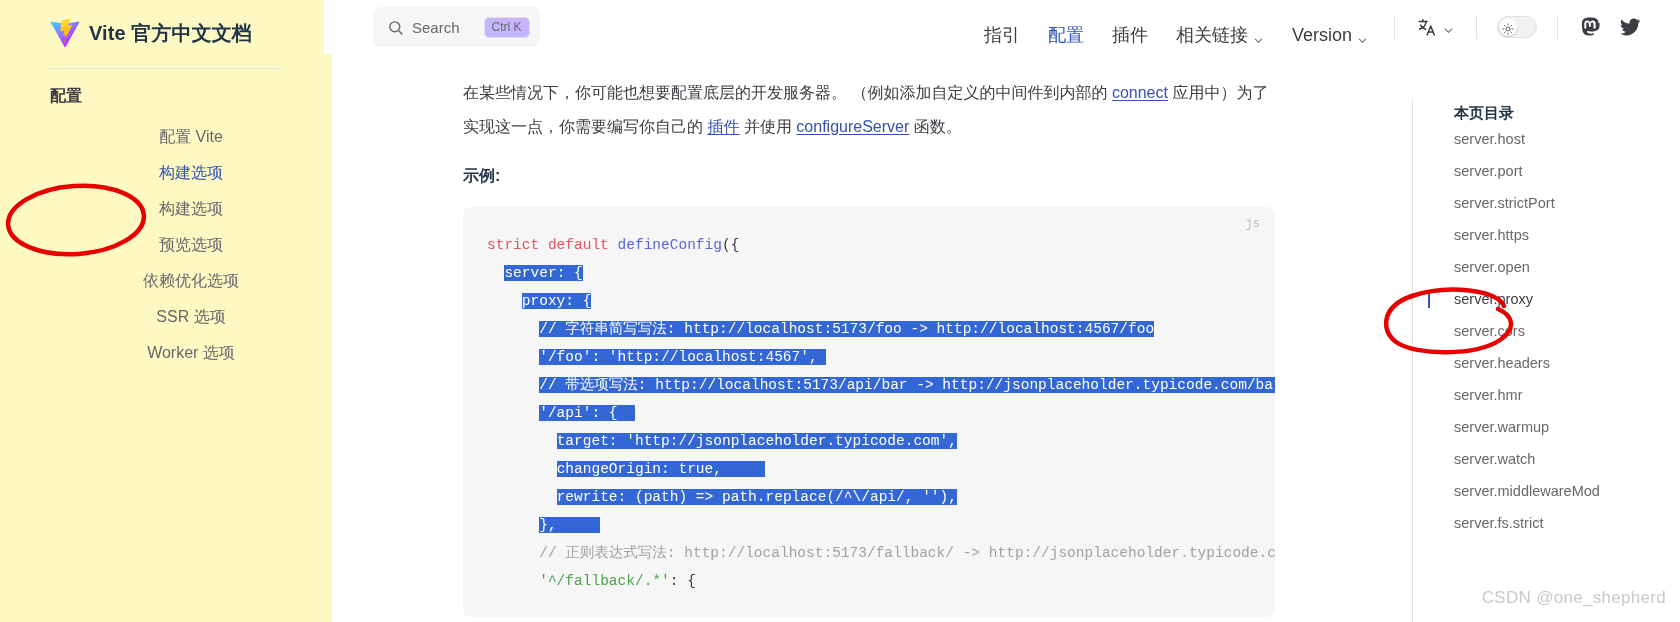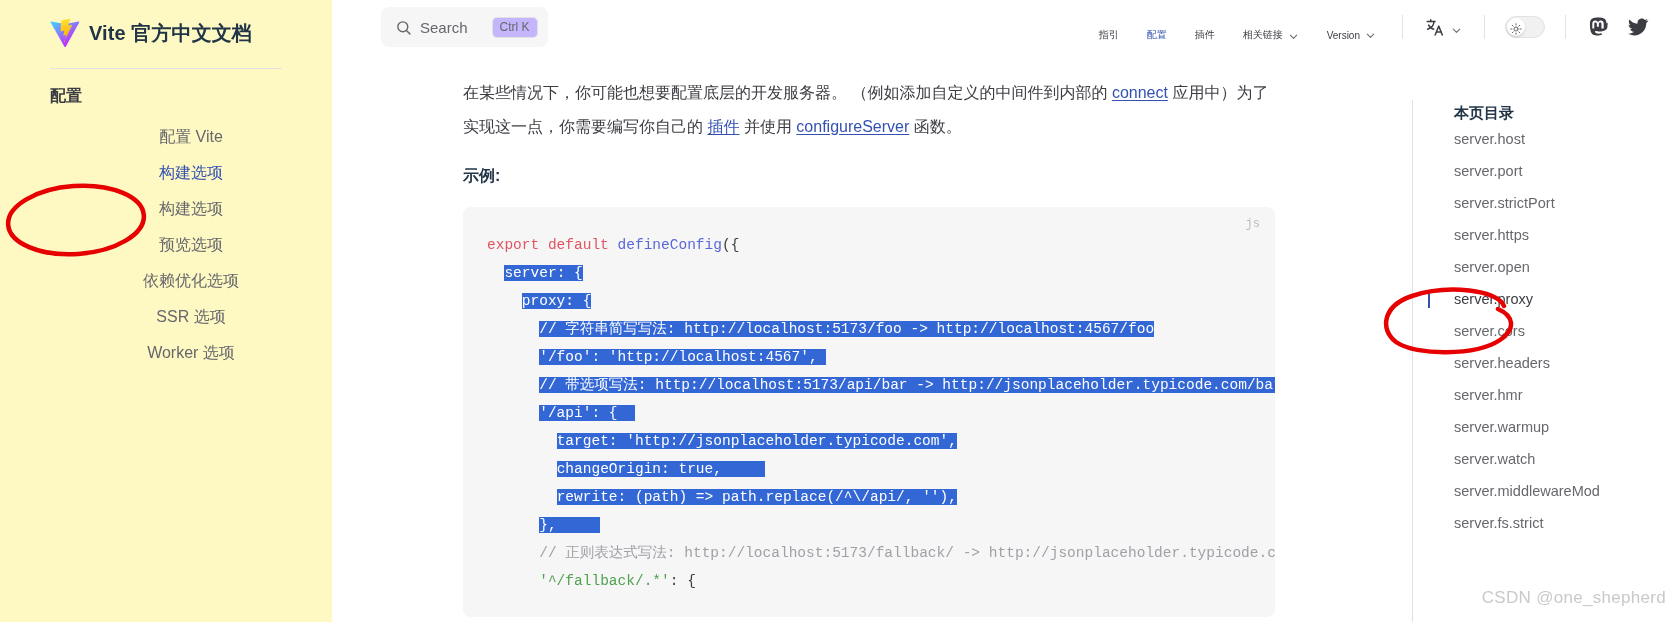--- a/index.html
+++ b/index.html
@@ -48,21 +48,21 @@
     padding: 7px 0;
     text-decoration: none;
     white-space: nowrap;
     cursor: pointer;
     text-align: center;
   }
   .nav-link.active { color: #3451b2; }
 
   
   .topnav {
-    position: absolute; left: 332px; top: 0;
+    position: absolute; left: 324px; top: 0;
     width: 1348px; height: 54px;
     background: #ffffff;
     display: flex; align-items: center;
   }
   .search-box {
     display: flex; align-items: center;
     gap: 8px;
     background: #f6f6f7;
     border-radius: 8px;
     height: 40px;
@@ -80,23 +80,23 @@
     margin-left: 16px;
     font-family: "Liberation Sans", sans-serif;
   }
   .nav-right {
     margin-left: auto;
     display: flex; align-items: center;
     height: 54px;
     padding-right: 22px;
   }
   .nav-item {
-    font-size: 10px; color: #3c3c43;
+    font-size: 18px; color: #3c3c43;
     padding: 0 14px;
-    display: flex; align-items: flex-end; gap: 5px;
+    display: flex; align-items: center; gap: 5px;
     cursor: pointer; white-space: nowrap;
     text-decoration: none;
     margin-top: 16px;
   }
   .nav-item.active { color: #3451b2; }
   .chev { width: 11px; height: 11px; display:block; opacity:.75; }
   .nav-divider {
     width: 1px; height: 24px;
     background: #e2e2e3;
     margin: 0 12px;
@@ -350,21 +350,21 @@
     </div>
   </header>
 
   <main class="main">
     <p class="para"><span>在某些情况下，你可能也想要配置底层的开发服务器。 （例如添加自定义的中间件到内部的 </span><a>connect</a><span> 应用中）为了实现这一点，你需要编写你自己的 </span><a>插件</a><span> 并使用 </span><a>configureServer</a><span> 函数。</span></p>
 
     <div class="h-example">示例:</div>
 
     <div class="codeblock">
       <span class="code-lang">js</span>
-      <pre class="code"><span class="kw">export default</span> <span class="fn">defineConfig</span><span class="pun">({</span>
+      <pre class="code"><span class="kw">strict default</span> <span class="fn">defineConfig</span><span class="pun">({</span>
   <span class="sel"><span class="prop">server</span><span class="pun">: {</span></span>
     <span class="sel"><span class="prop">proxy</span><span class="pun">: {</span></span>
       <span class="sel"><span class="cm">// 字符串简写写法: http://localhost:5173/foo -&gt; http://localhost:4567/foo</span></span>
       <span class="sel"><span class="str">'/foo'</span><span class="pun">: </span><span class="str">'http://localhost:4567'</span><span class="pun">,</span> </span>
       <span class="sel"><span class="cm">// 带选项写法: http://localhost:5173/api/bar -&gt; http://jsonplaceholder.typicode.com/bar</span></span>
       <span class="sel"><span class="str">'/api'</span><span class="pun">: {</span>  </span>
         <span class="sel"><span class="prop">target</span><span class="pun">: </span><span class="str">'http://jsonplaceholder.typicode.com'</span><span class="pun">,</span></span>
         <span class="sel"><span class="prop">changeOrigin</span><span class="pun">: </span><span class="bool">true</span><span class="pun">,</span>     </span>
         <span class="sel"><span class="prop">rewrite</span><span class="pun">: (</span><span class="prop">path</span><span class="pun">) =&gt; </span><span class="prop">path</span><span class="pun">.</span><span class="fn">replace</span><span class="pun">(/^\/api/, </span><span class="str">''</span><span class="pun">),</span></span>
       <span class="sel"><span class="pun">},</span>     </span>

